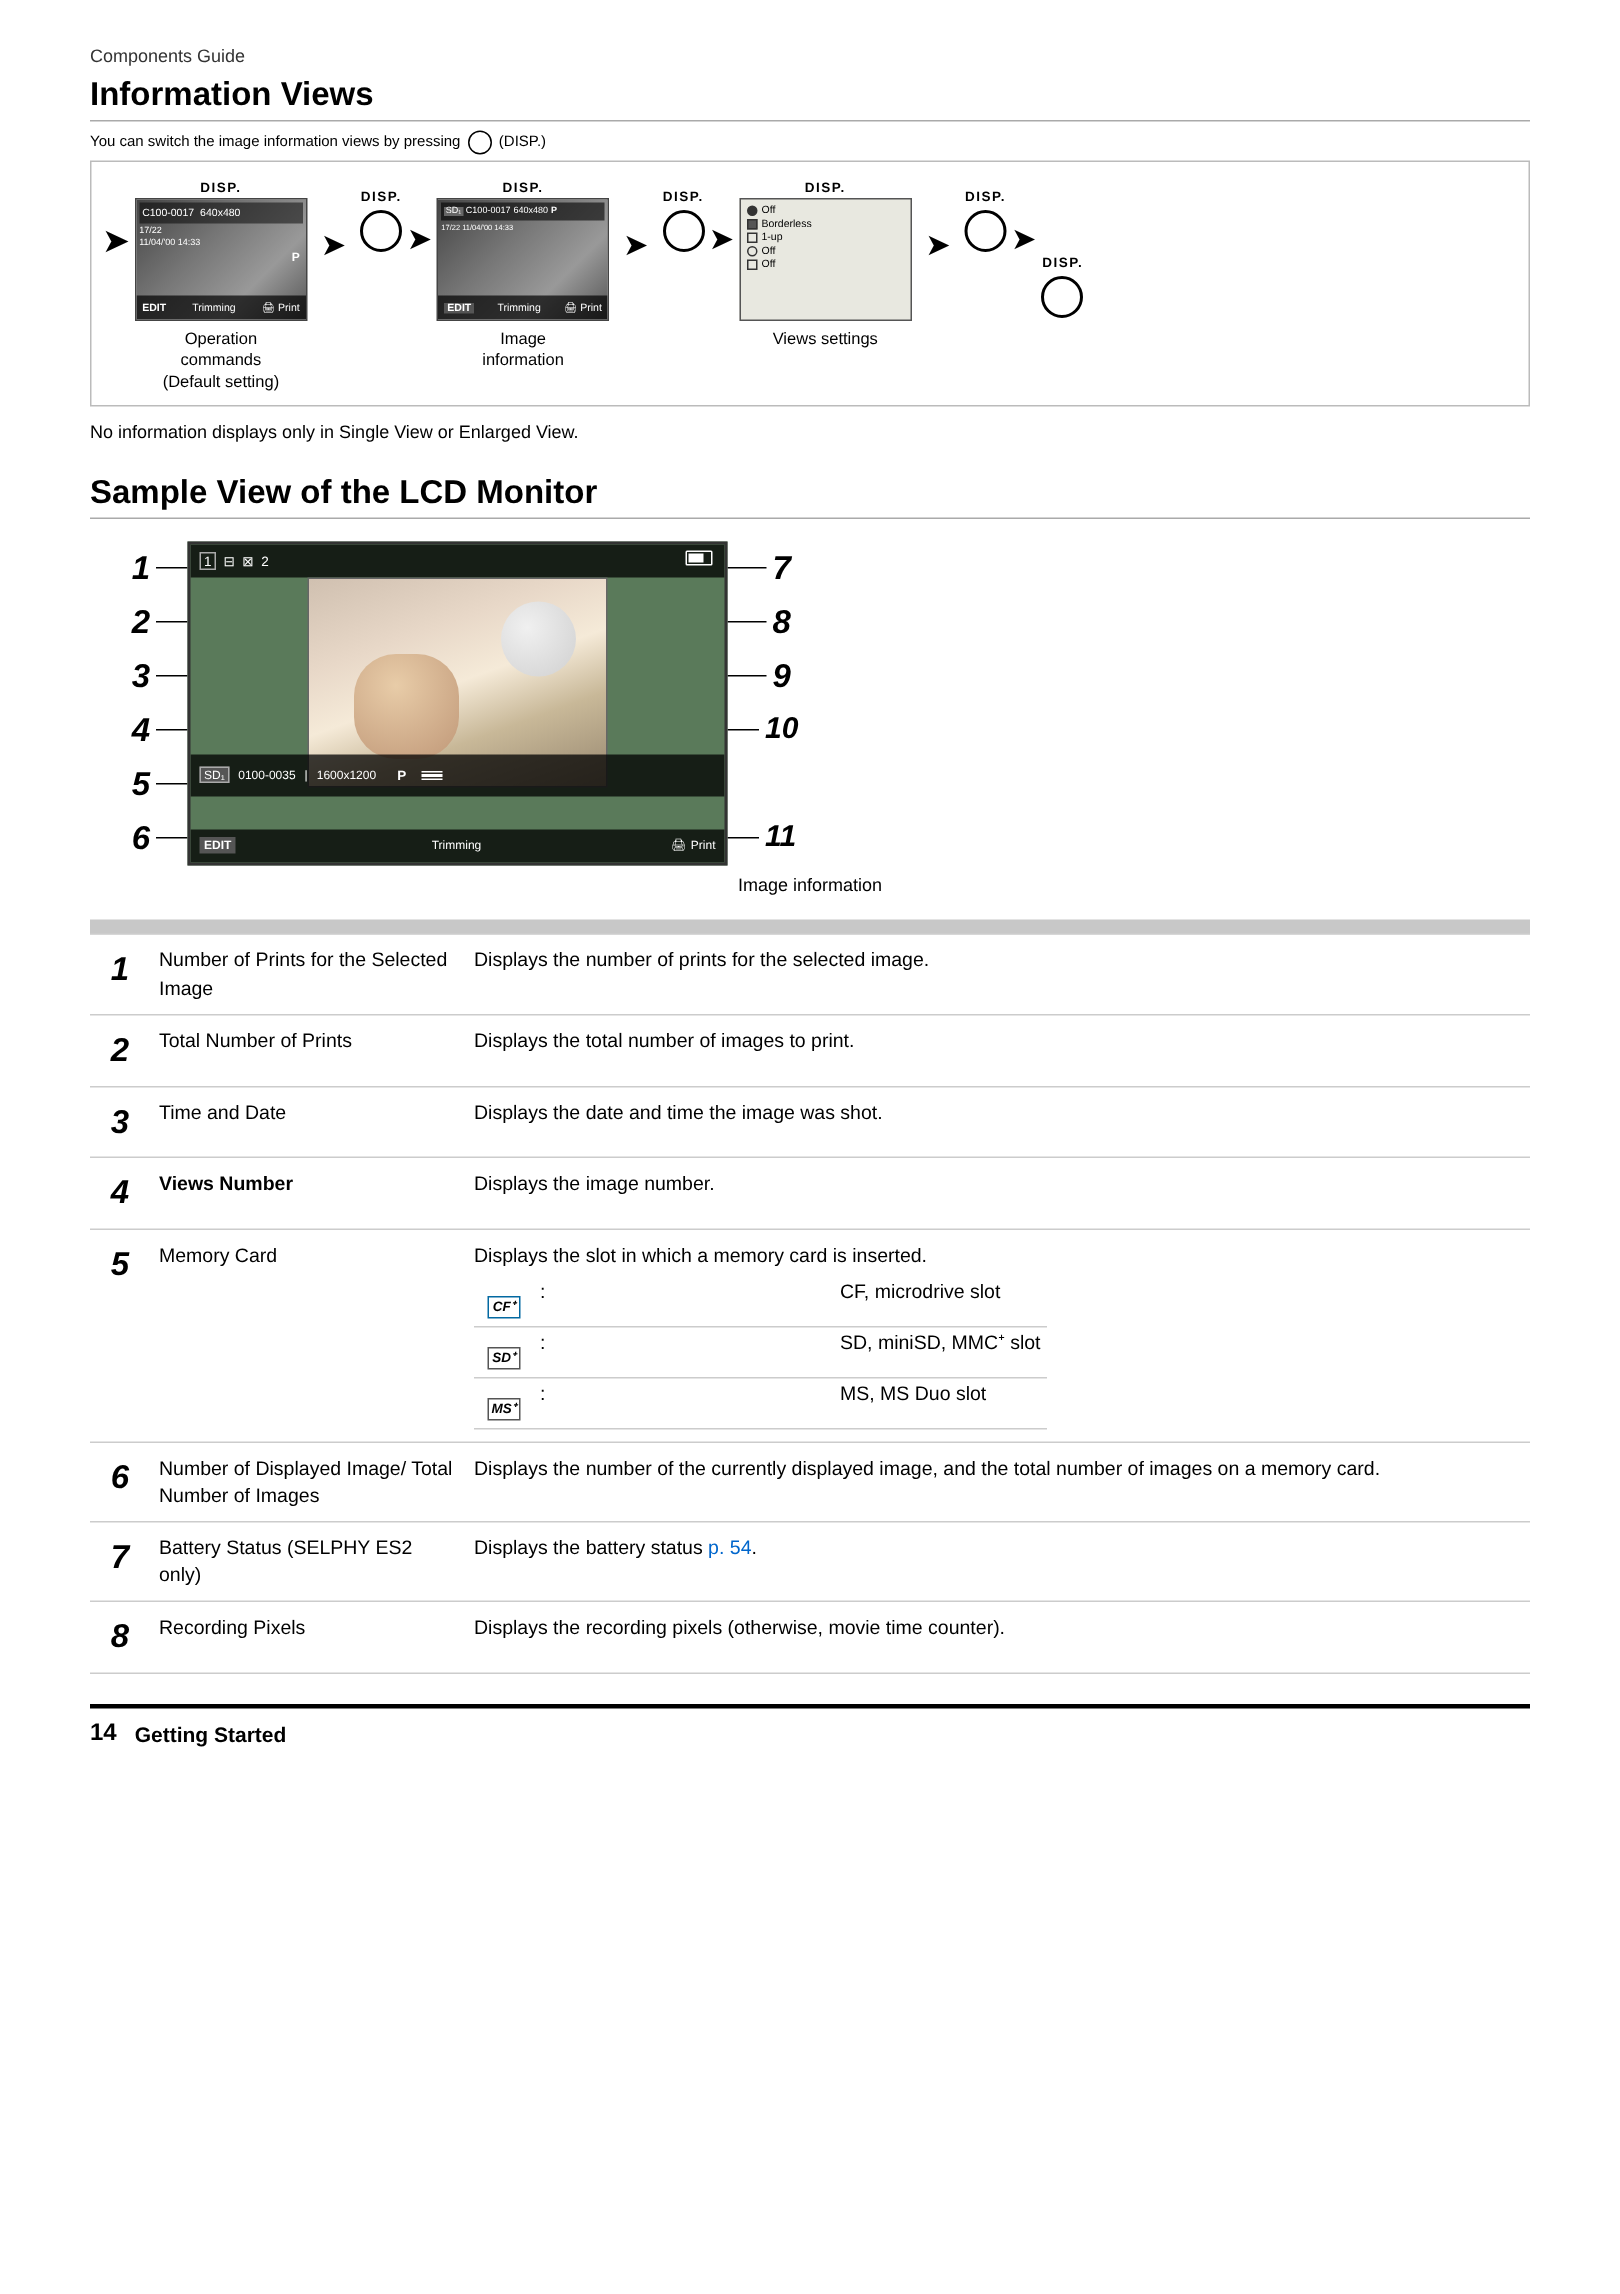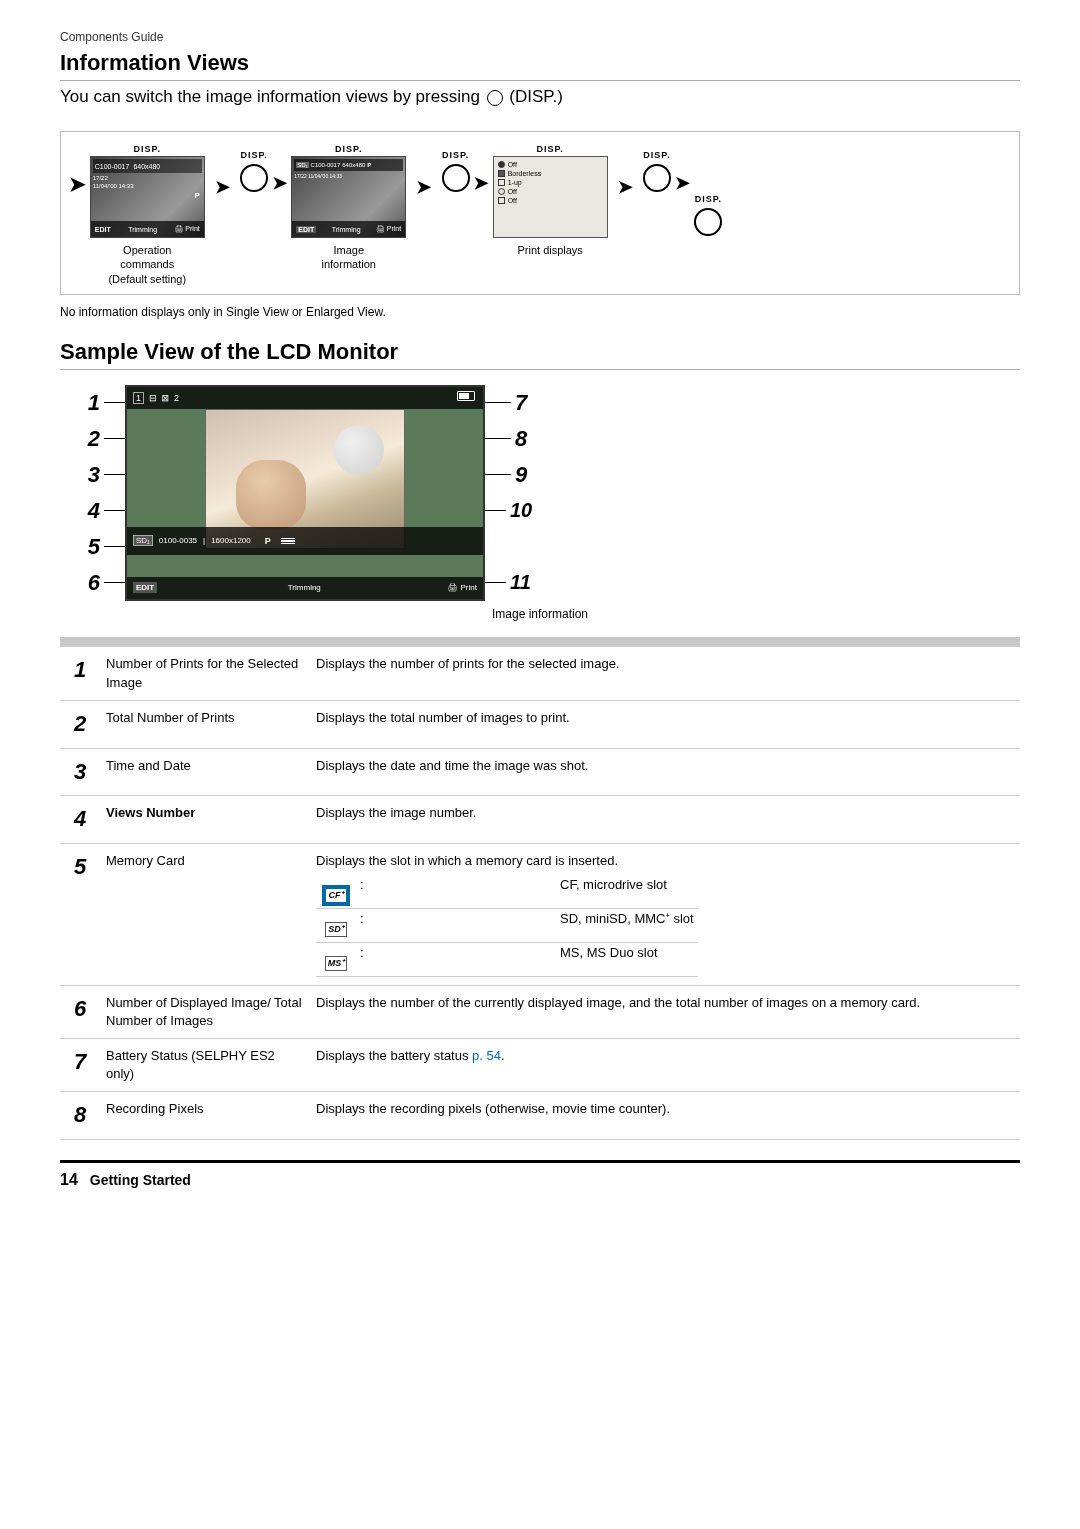--- a/index.html
+++ b/index.html
@@ -21,22 +21,22 @@
 
     .section-title {
       font-size: 22px;
       font-weight: bold;
       margin-bottom: 6px;
       padding-bottom: 4px;
       border-bottom: 1px solid #aaa;
     }
 
     .intro-text {
-      font-size: 17px;
-      margin-bottom: 24px;
+      font-size: 10px;
+      margin-bottom: 4px;
     }
 
     .disp-circle {
       display: inline-block;
       width: 16px;
       height: 16px;
       border-radius: 50%;
       border: 1.5px solid #000;
       vertical-align: middle;
       margin: 0 2px;
@@ -265,21 +265,21 @@
         <div class="ps-row" style="display:flex;align-items:center;gap:3px;margin-bottom:2px;">
           <div style="width:7px;height:7px;border-radius:50%;border:1px solid #333;"></div>
           <span>Off</span>
         </div>
         <div class="ps-row" style="display:flex;align-items:center;gap:3px;">
           <div style="width:7px;height:7px;border:1px solid #333;"></div>
           <span>Off</span>
         </div>
       </div>
       <div class="caption-text">
-        Print displays
+        Views settings
       </div>
     </div>
 
     <div style="display:flex; align-items:center; padding-top:20px; flex-direction:column;">
       <div style="font-size:9px; font-weight:bold; letter-spacing:1px; margin-bottom:2px; color:transparent;">DISP.</div>
       <span style="font-size:18px; font-weight:bold;">➤</span>
     </div>
 
     <div style="display:flex;flex-direction:column;align-items:center;padding-top:6px;">
       <div style="font-size:9px; font-weight:bold; letter-spacing:1px; margin-bottom:4px;">DISP.</div>
@@ -469,21 +469,21 @@
     </td>
     <td style="width:210px; vertical-align:top; padding:8px 6px;">
       <span>Memory Card</span>
     </td>
     <td style="vertical-align:top; padding:8px 6px;">
       <span>Displays the slot in which a memory card is inserted.</span>
       <table style="border-collapse:collapse; margin-top:5px;">
         <tbody>
               <tr>
           <td style="padding:1px 4px; vertical-align:middle;">
-            <span style="display:inline-block;border:4px solid #0369a1;padding:0 2px;font-size:9px;font-weight:bold;">CF⁺</span>
+            <span style="display:inline-block;border:1px solid #0369a1;padding:0 2px;font-size:9px;font-weight:bold;">CF⁺</span>
           </td>
           <td style="padding:1px 4px;">:</td>
           <td style="padding:1px 4px;font-size:13px;">CF, microdrive slot</td>
         </tr>
         <tr>
           <td style="padding:1px 4px; vertical-align:middle;">
             <span style="display:inline-block;border:1px solid #555;padding:0 2px;font-size:9px;font-weight:bold;">SD⁺</span>
           </td>
           <td style="padding:1px 4px;">:</td>
           <td style="padding:1px 4px;font-size:13px;">SD, miniSD, MMC⁺ slot</td>

